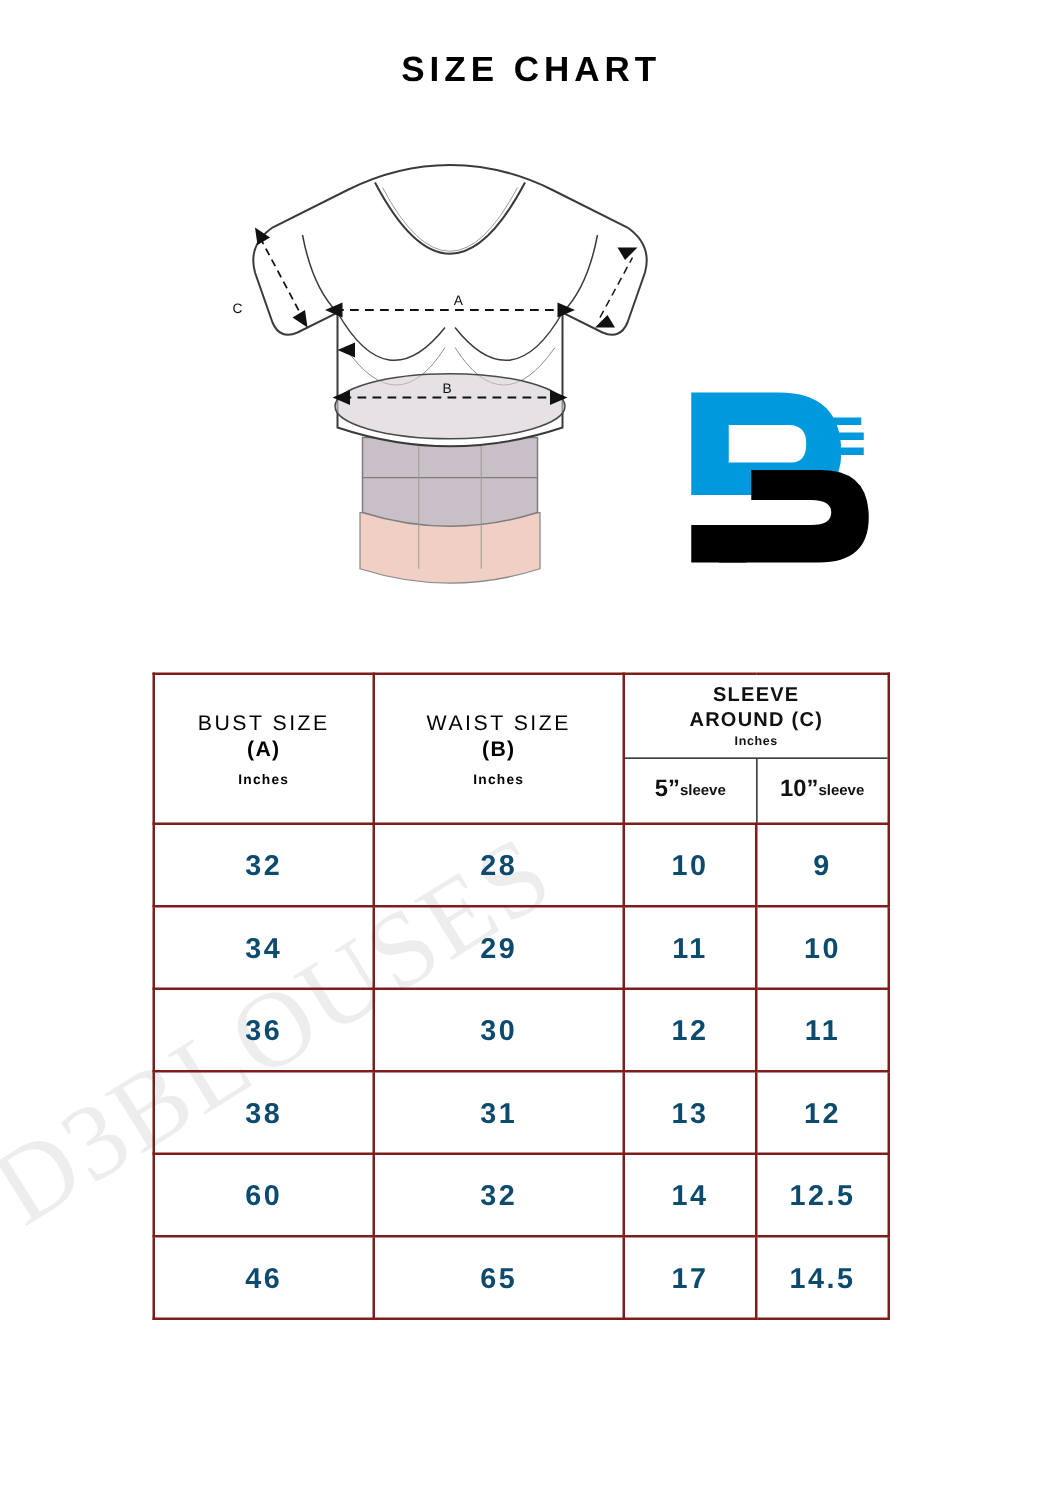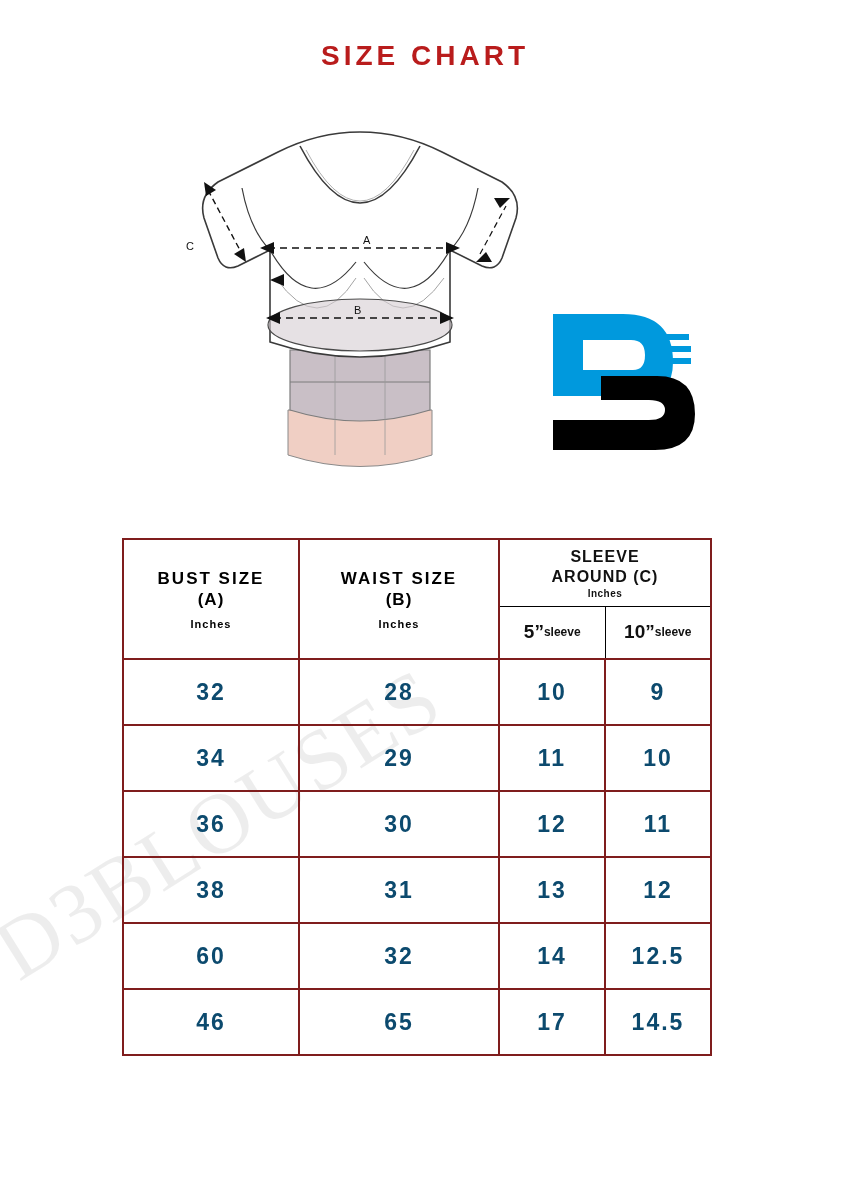--- a/index.html
+++ b/index.html
@@ -19,21 +19,21 @@
   
   .title {
     position: absolute;
     top: 40px;
     left: 0;
     width: 850px;
     text-align: center;
     font-size: 28px;
     font-weight: bold;
     letter-spacing: 4px;
-    color: #b91c1c;
+    color: #000000;
   }
 
   
   .illustration {
     position: absolute;
     top: 110px;
     left: 150px;
     width: 420px;
     height: 380px;
   }
@@ -84,21 +84,21 @@
   .col-bust { width: 176px; }
   .col-waist { width: 200px; }
   .col-s5 { width: 106px; }
   .col-s10 { width: 106px; }
 
   .hdr-main {
     height: 118px;
   }
   .hdr-title {
     font-size: 17px;
-    font-weight: bold;
+    font-weight: normal;
     letter-spacing: 2px;
     line-height: 1.35;
     color: #000;
   }
   .hdr-sub {
     font-size: 17px;
     font-weight: bold;
     letter-spacing: 1px;
     color: #000;
   }

